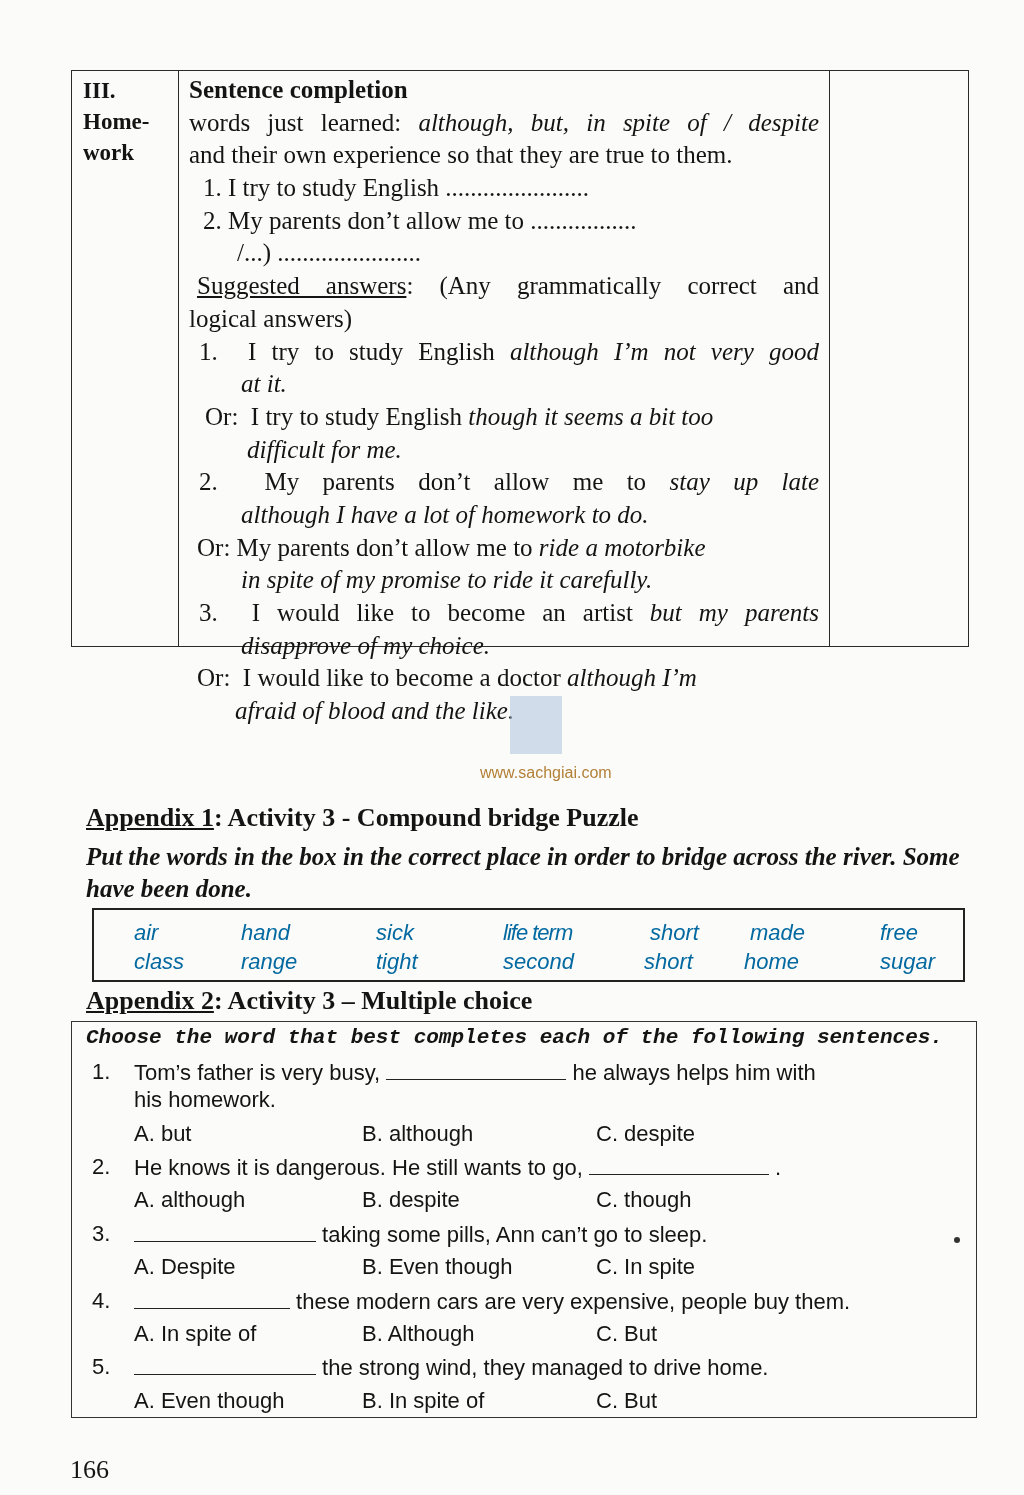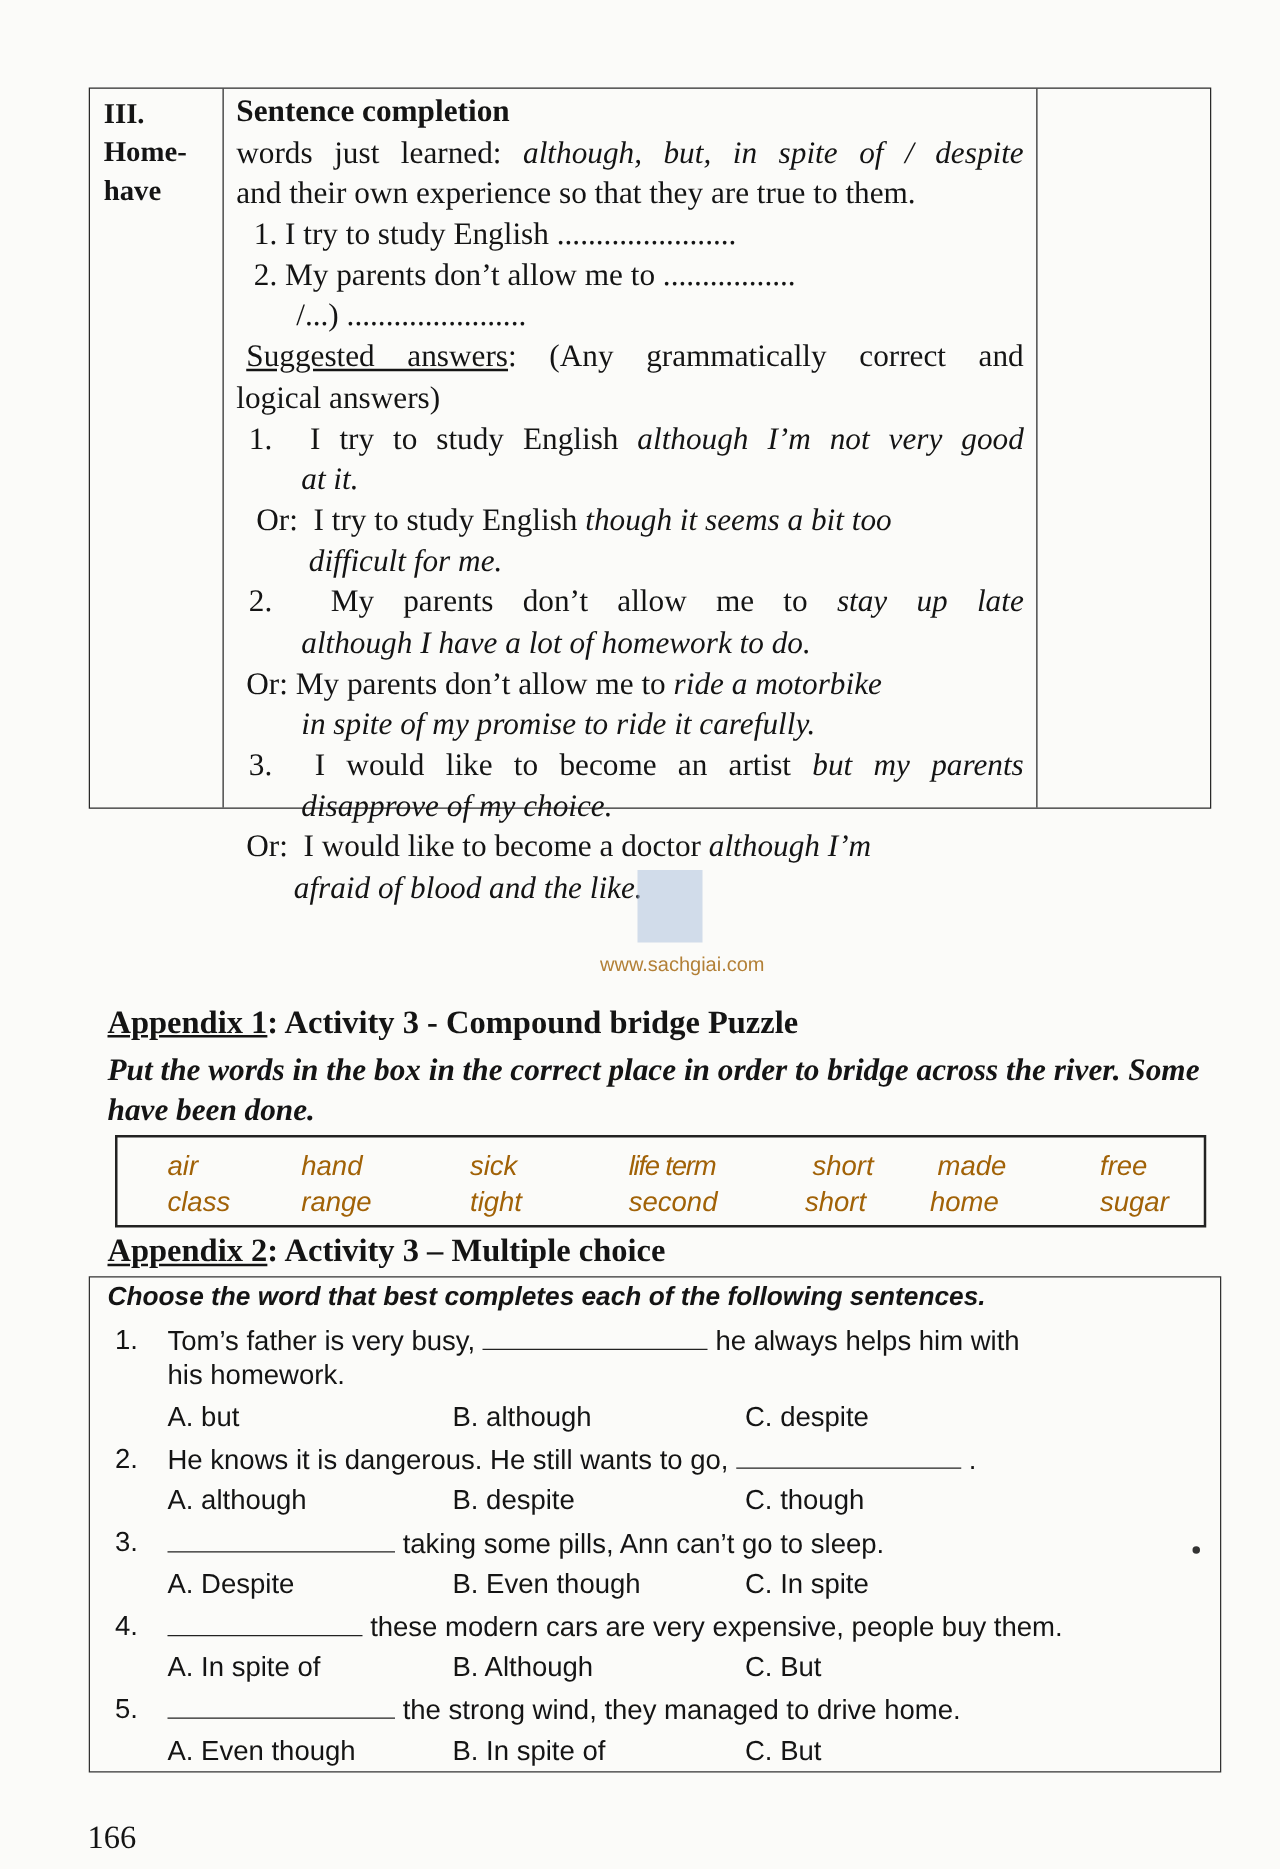--- a/index.html
+++ b/index.html
@@ -56,32 +56,32 @@
     .app1-instruction {
       position: absolute; left: 86px; top: 841px; width: 880px;
       font-weight: bold; font-style: italic; font-size: 25px; line-height: 32px;
     }
     .word-box {
       position: absolute; left: 92px; top: 908px; width: 873px; height: 74px;
       border: 2px solid #222; box-sizing: border-box;
       font-family: "Liberation Sans", sans-serif; font-style: italic; font-size: 22px;
     }
     .word {
-      position: absolute; white-space: nowrap; color: #a16207;
+      position: absolute; white-space: nowrap; color: #0369a1;
     }
     
     .app2-heading { top: 986px; }
     .mc-box {
       position: absolute; left: 71px; top: 1021px; width: 906px; height: 397px;
       border: 1.6px solid #333; box-sizing: border-box;
       font-family: "Liberation Sans", sans-serif; font-size: 22px;
     }
     .mc-instruction {
       position: absolute; left: 14px; top: 4px; font-weight: bold; font-style: italic;
-      font-size: 21px; white-space: nowrap;
+      font-size: 21px; white-space: nowrap; font-family: Liberation Mono, monospace;
     }
     .mc-num { position: absolute; left: 20px; white-space: nowrap; }
     .mc-text { position: absolute; left: 62px; white-space: nowrap; }
     .blank { display: inline-block; border-bottom: 1.6px solid #222; height: 20px; vertical-align: baseline; }
     .opt { position: absolute; white-space: nowrap; }
     .opt.a { left: 62px; }
     .opt.b { left: 290px; }
     .opt.c { left: 524px; }
     .page-number {
       position: absolute; left: 70px; top: 1455px; font-size: 26px; font-family: "Liberation Serif", serif;
@@ -91,21 +91,21 @@
 </head>
 <body>
 
 <div class="lesson-table">
   <div class="col-sep a"></div>
   <div class="col-sep b"></div>
 
   <div class="stage">
     <div>III.</div>
     <div>Home-</div>
-    <div>have</div>
+    <div>work</div>
   </div>
 
   <div class="content">
     <div class="line bold">Sentence completion</div>
     <div class="line just"><span>words just learned: </span><span class="it">although, but, in spite of / despite</span></div>
     <div class="line">and their own experience so that they are true to them.</div>
 
     <div class="line" style="padding-left:14px">1. I try to study English .......................</div>
     <div class="line" style="padding-left:14px">2. My parents don’t allow me to .................</div>
     <div class="line" style="padding-left:48px">/...) .......................</div>

